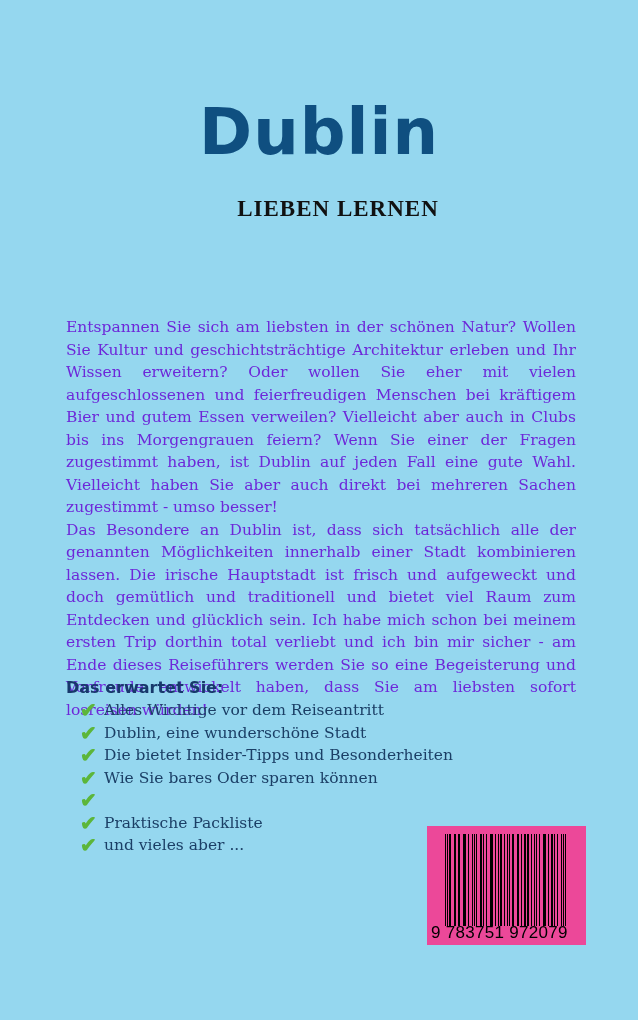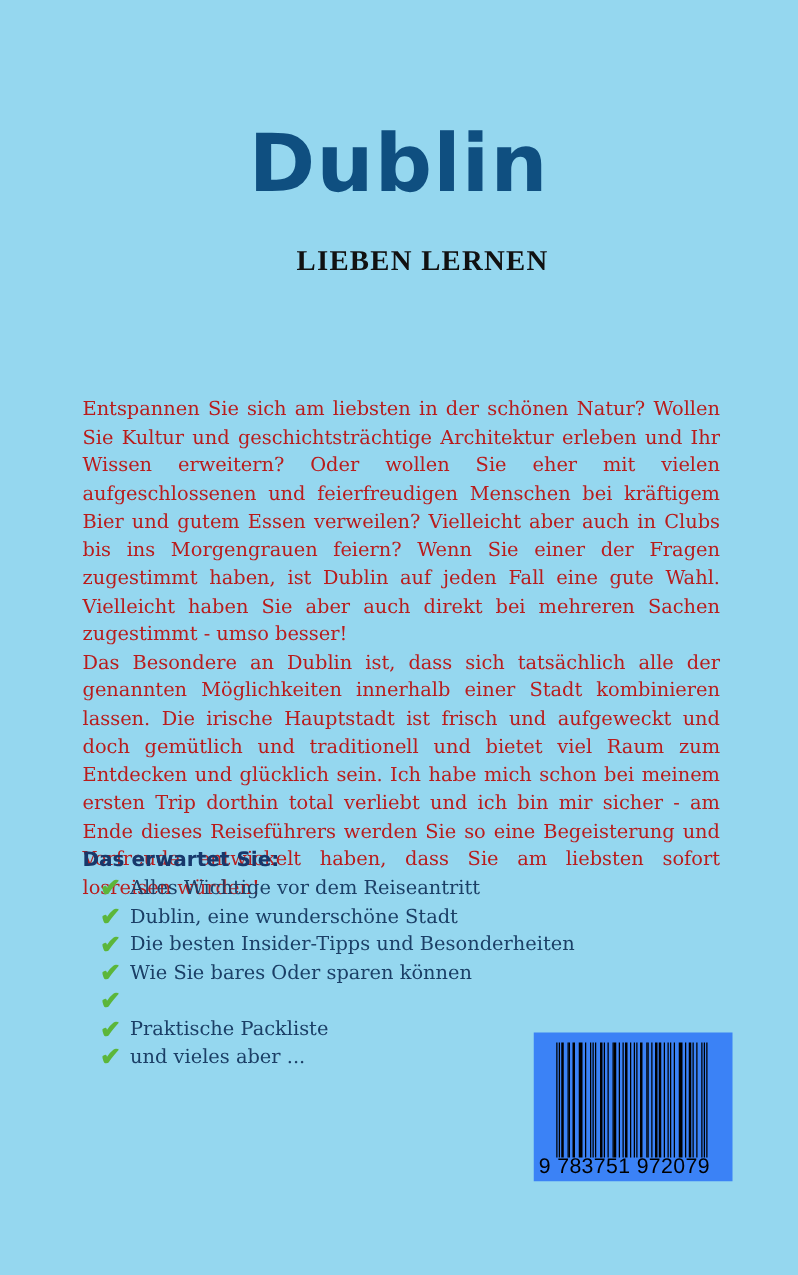--- a/index.html
+++ b/index.html
@@ -2,29 +2,29 @@
 <html><head>
 <meta charset="utf-8">
 <style>
   html, body { margin:0; padding:0; }
   body { width:638px; height:1020px; background:#95d7ef; position:relative; overflow:hidden; }
   .title { position:absolute; left:0; width:638px; top:95px; text-align:center;
     font-family:"DejaVu Sans", sans-serif; font-size:64px; color:#0f4f80; font-weight:bold; letter-spacing:1px; }
   .subtitle { position:absolute; left:0; width:638px; top:196px; text-align:center;
     font-family:"Liberation Serif", serif; font-size:23px; font-weight:bold; color:#111; letter-spacing:1px;padding-left:19px; }
   .body { position:absolute; left:66px; width:510px; top:316px;
-    font-family:"DejaVu Serif", serif; font-size:15.5px; line-height:22.5px; color:#b91c1c; }
+    font-family:"DejaVu Serif", serif; font-size:15.5px; line-height:22.5px; color:#6d28d9; }
   .body p { margin:0; text-align:justify; }
   .list-head { position:absolute; left:66px; top:678px; font-family:"DejaVu Sans", sans-serif;
     font-weight:bold; font-size:16px; color:#17386b; }
   .list { position:absolute; left:80px; top:699px; margin:0; padding:0; list-style:none;
     font-family:"DejaVu Serif", serif; font-size:15.5px; color:#1b3f66; }
   .list li { height:22.5px; line-height:22.5px; display:flex; align-items:center; }
   .check { color:#5cb63a; font-size:20px; font-weight:bold; width:24px; display:inline-block; line-height:1; }
-  .barcode { position:absolute; left:427px; top:826px; width:159px; height:119px; background:#3b82f6; }
+  .barcode { position:absolute; left:427px; top:826px; width:159px; height:119px; background:#ec4899; }
   .bars { position:absolute; left:18px; top:8px; width:124px; height:92px; display:flex; }
   .bars span { background:#000; height:100%; }
   .isbn { position:absolute; left:4px; bottom:2px; font-family:"Liberation Sans", sans-serif; font-size:17px; color:#000; letter-spacing:0.3px; }
 </style>
 </head>
 <body>
 
 <div class="title">Dublin</div>
 <div class="subtitle">LIEBEN LERNEN</div>
 
@@ -38,21 +38,21 @@
   <li>
       <span class="check">✔</span>
       <span>Alles Wichtige vor dem Reiseantritt</span>
     </li>
   <li>
       <span class="check">✔</span>
       <span>Dublin, eine wunderschöne Stadt</span>
     </li>
   <li>
       <span class="check">✔</span>
-      <span>Die besten Insider-Tipps und Besonderheiten</span>
+      <span>Die bietet Insider-Tipps und Besonderheiten</span>
     </li>
   <li>
       <span class="check">✔</span>
       <span>Wie Sie bares Oder sparen können</span>
     </li>
   <li>
       <span class="check">✔</span>
     </li>
   <li>
       <span class="check">✔</span>

